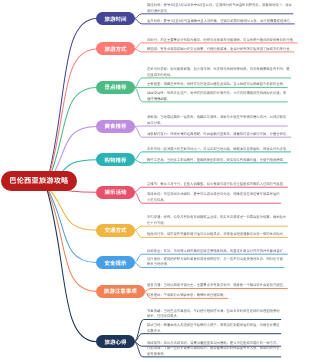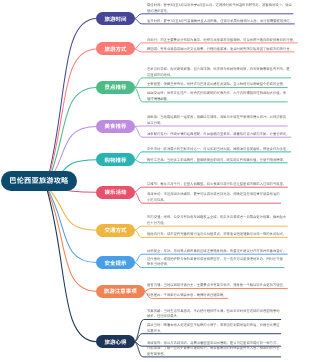--- a/index.html
+++ b/index.html
@@ -48,21 +48,21 @@
       <path d="M134.4,262.55 C137.95051,262.55 138.25925,254.2 142.1185,254.2 L287.340625,254.2" fill="none" stroke="#47A0E5" stroke-width="0.92" stroke-linecap="round"></path>
       <path d="M134.4,262.55 C137.78353,262.55 138.07775,267.6 141.7555,267.6 L284.028125,267.6" fill="none" stroke="#47A0E5" stroke-width="0.92" stroke-linecap="round"></path>
       <path d="M143.9,291.35 C147.17221,291.35 147.45675000000003,288.5 151.01350000000002,288.5 L287.340625,288.5" fill="none" stroke="#F08355" stroke-width="0.92" stroke-linecap="round"></path>
       <path d="M143.9,291.35 C147.38473,291.35 147.68775000000002,298.4 151.4755,298.4 L227.715625,298.4" fill="none" stroke="#F08355" stroke-width="0.92" stroke-linecap="round"></path>
       <path d="M134.4,341.75 C138.65385,341.75 139.02375,319.5 143.6475,319.5 L280.715625,319.5" fill="none" stroke="#1D3557" stroke-width="0.92" stroke-linecap="round"></path>
       <path d="M134.4,341.75 C137.93533,341.75 138.24275,333.7 142.0855,333.7 L280.715625,333.7" fill="none" stroke="#1D3557" stroke-width="0.92" stroke-linecap="round"></path>
       <path d="M134.4,341.75 C137.75317,341.75 138.04475000000002,346.2 141.6895,346.2 L280.715625,346.2" fill="none" stroke="#1D3557" stroke-width="0.92" stroke-linecap="round"></path>
       <path d="M134.4,341.75 C138.29459,341.75 138.63325,356.9 142.8665,356.9 L280.715625,356.9" fill="none" stroke="#1D3557" stroke-width="0.92" stroke-linecap="round"></path>
     </svg>
   <div id="nodes-layer">
-      <div class="node" id="center-node" style="left: 1px; top: 170.5px; width: 75.8px; height: 20.1px; background: #0c4a6e; font-size: 7.2px;">巴伦西亚旅游攻略</div>
+      <div class="node" id="center-node" style="left: 1px; top: 170.5px; width: 75.8px; height: 20.1px; background: #b91c1c; font-size: 7.2px;">巴伦西亚旅游攻略</div>
       <div class="node branch-node" style="left: 96px; top: 12px; width: 39px; height: 13.1px; background: rgb(69, 69, 150); font-size: 5.45px;">旅游时间</div>
       <div class="subnode" style="left: 147px; width: 153px; top: 2.85px;">
         <span class="sub-text" style="font-size: 3.32px; line-height: 5.8px; color: rgb(107, 107, 107);">最佳时间：春季3月至5月以及秋季9月至11月，这两段时间气候温和日照充足，游客相对较少，适合</span>
         <span class="sub-text" style="font-size: 3.32px; line-height: 5.8px; color: rgb(107, 107, 107);">悠闲漫步游览。</span>
       </div>
       <div class="subnode" style="left: 147px; width: 153px; top: 18.75px;">
         <span class="sub-text" style="font-size: 3.32px; line-height: 5.8px; color: rgb(107, 107, 107);">避开时段：夏季7月至8月气温偏高并且人流密集，住宿与机票价格明显上涨，出行前需要提前预订。</span>
       </div>
       <div class="node branch-node" style="left: 96px; top: 42.4px; width: 39px; height: 13.1px; background: rgb(255, 122, 117); font-size: 5.45px;">旅游方式</div>
       <div class="subnode" style="left: 147px; width: 153px; top: 37.75px;">

